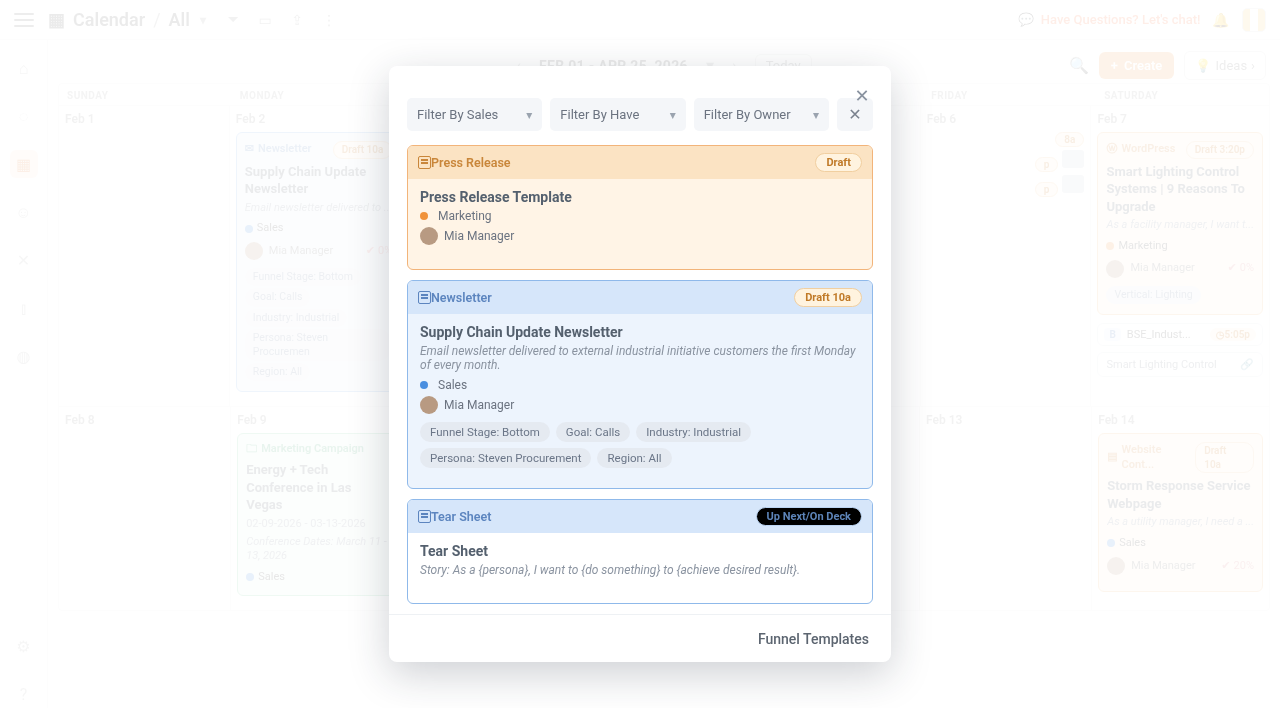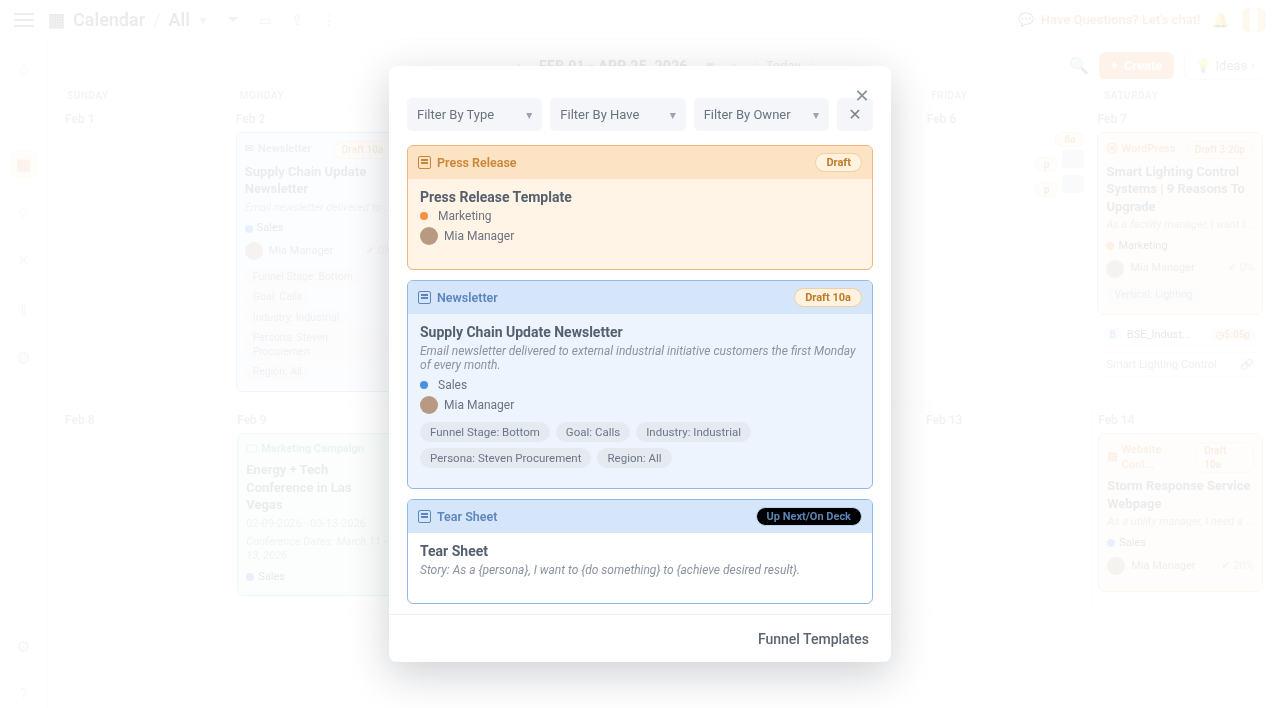--- a/index.html
+++ b/index.html
@@ -80,21 +80,21 @@
   .mbody{padding:6px 18px 0;overflow-y:auto;flex:1;}
   .msearch{width:100%;border:1px solid #d7dde5;border-radius:6px;padding:12px 14px;font-size:16px;color:#444;margin-bottom:12px;}
   .msearch::placeholder{color:#a2abb6;}
   .filters{display:flex;gap:8px;margin-bottom:14px;}
   .fsel{flex:1;background:#f4f6f9;border-radius:5px;padding:9px 10px;font-size:13px;color:#6b7380;display:flex;align-items:center;justify-content:space-between;cursor:pointer;}
   .fsel .chev{color:#9aa3af;font-size:12px;}
   .fclear{width:36px;background:#f4f6f9;border-radius:5px;display:flex;align-items:center;justify-content:center;color:#7a828e;cursor:pointer;}
   
   .tcard{border-radius:6px;margin-bottom:10px;overflow:hidden;}
   .tcard .thead{display:flex;align-items:center;justify-content:space-between;padding:7px 10px;font-size:12.5px;font-weight:600;}
-  .tcard .thead .ttype{display:flex;align-items:center;gap:6px;}
+  .tcard .thead .ttype{display:flex;align-items:center;}
   .tcard .tbody{padding:10px 12px 20px;}
   .tcard .ttitle{font-weight:700;font-size:14px;color:#54606e;margin-bottom:4px;}
   .tcard .tdesc{font-style:italic;color:#8a93a0;font-size:12px;margin-bottom:6px;}
   .tcard .trow{display:flex;align-items:center;gap:6px;font-size:12px;color:#6b7380;margin:4px 0;}
   .tcard .tpills{display:flex;flex-wrap:wrap;gap:6px;margin-top:8px;}
   .tpill{background:#e5eaf1;color:#6b7688;border-radius:10px;padding:3px 10px;font-size:11.5px;}
   .tbadge{background:#fff3df;border:1px solid #f1cfa0;color:#c07a28;border-radius:10px;padding:2px 10px;font-size:11px;font-weight:700;text-align:right;}
   .tbadge.sched{background:#000000;border-color:#bcd5f3;color:#5d84b8;}
   
   .tcard.orange{border:1.5px solid #f2b47a;background:#fff4e6;}
@@ -338,21 +338,21 @@
 </div>
 
 <div class="overlay">
   <div class="modal">
     <div class="mhead">
       <div class="mclose">✕</div>
     </div>
     <div class="mbody">
       <div class="filters">
         <div class="fsel">
-            <span>Filter By Type</span>
+            <span>Filter By Sales</span>
             <span class="chev">▾</span>
           </div>
         <div class="fsel">
             <span>Filter By Have</span>
             <span class="chev">▾</span>
           </div>
         <div class="fsel">
             <span>Filter By Owner</span>
             <span class="chev">▾</span>
           </div>

